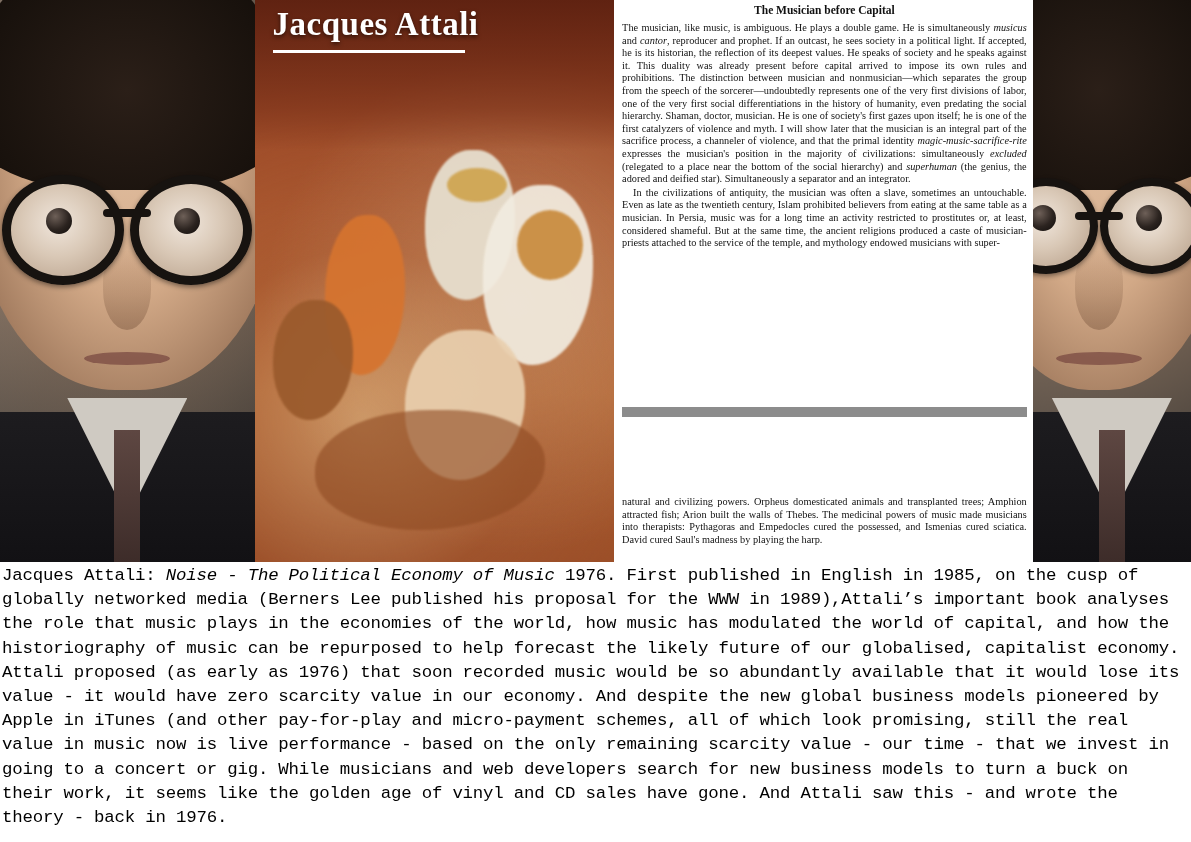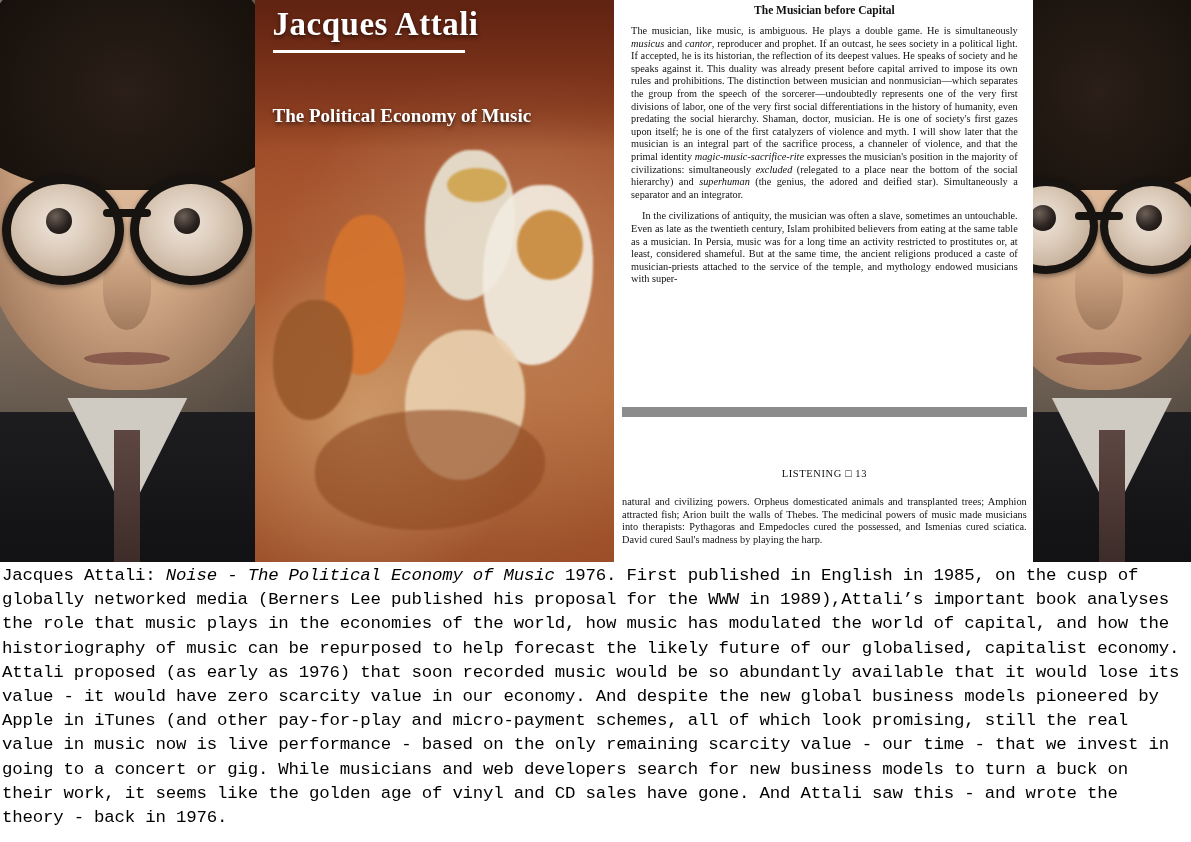--- a/index.html
+++ b/index.html
@@ -282,21 +282,21 @@
     padding-top: 4px;
   }
   .scan-body {
     font-family: "Liberation Serif", serif;
     font-size: 10.3px;
     line-height: 12.6px;
     color: #111;
     text-align: justify;
     margin-top: 6px;
   }
-  .scan-body p { margin: 9px; }
+  .scan-body p { margin: 0; }
   .scan-body p.indent { text-indent: 11px; margin-top: 1px; }
   .scan-gap {
     position: absolute;
     left: -8px;
     right: -6px;
     top: 318px;
     height: 90px;
     background: #ffffff;
   }
   .scan-bar {
@@ -382,39 +382,37 @@
       <div class="blob" style="left:228px; top:185px; width:110px; height:180px; background:#f2ece0;"></div>
       <div class="blob" style="left:150px; top:330px; width:120px; height:150px; background:#e9cfae;"></div>
       <div class="blob" style="left:18px; top:300px; width:80px; height:120px; background:#9a5a2c;"></div>
       <div class="blob" style="left:262px; top:210px; width:66px; height:70px; background:#c98b3d; border-radius:50%;"></div>
       <div class="blob" style="left:192px; top:168px; width:60px; height:34px; background:#cfa44f; border-radius:50%;"></div>
       <div class="blob" style="left:60px; top:410px; width:230px; height:120px; background:#8f4a22; opacity:.6;"></div>
 
       <div class="title-band"></div>
       <div class="cover-author">Jacques Attali</div>
       <div class="cover-rule"></div>
-      <div class="cover-subtitle">The Political Economy of Music</div>
       <div class="cover-credits">
         <div>Translated by Brian Massumi</div>
         <div>Afterword by Susan McClary</div>
         <div>Foreword by Fredric Jameson</div>
       </div>
       <div class="cover-series">Theory and History of Literature, Volume 16</div>
     </div>
 
     <div id="page-scan">
       <div class="scan-inner">
         <div class="scan-heading">The Musician before Capital</div>
         <div class="scan-body">
           <p>The musician, like music, is ambiguous. He plays a double game. He is simultaneously <i>musicus</i> and <i>cantor</i>, reproducer and prophet. If an outcast, he sees society in a political light. If accepted, he is its historian, the reflection of its deepest values. He speaks of society and he speaks against it. This duality was already present before capital arrived to impose its own rules and prohibitions. The distinction between musician and nonmusician—which separates the group from the speech of the sorcerer—undoubtedly represents one of the very first divisions of labor, one of the very first social differentiations in the history of humanity, even predating the social hierarchy. Shaman, doctor, musician. He is one of society's first gazes upon itself; he is one of the first catalyzers of violence and myth. I will show later that the musician is an integral part of the sacrifice process, a channeler of violence, and that the primal identity <i>magic-music-sacrifice-rite</i> expresses the musician's position in the majority of civilizations: simultaneously <i>excluded</i> (relegated to a place near the bottom of the social hierarchy) and <i>superhuman</i> (the genius, the adored and deified star). Simultaneously a separator and an integrator.</p>
           <p class="indent">In the civilizations of antiquity, the musician was often a slave, sometimes an untouchable. Even as late as the twentieth century, Islam prohibited believers from eating at the same table as a musician. In Persia, music was for a long time an activity restricted to prostitutes or, at least, considered shameful. But at the same time, the ancient religions produced a caste of musician-priests attached to the service of the temple, and mythology endowed musicians with super-</p>
         </div>
         <div class="scan-gap"></div>
         <div class="scan-bar"></div>
-        <div class="scan-folio">LISTENING □ 13</div>
         <div class="scan-tail">
           <p>natural and civilizing powers. Orpheus domesticated animals and transplanted trees; Amphion attracted fish; Arion built the walls of Thebes. The medicinal powers of music made musicians into therapists: Pythagoras and Empedocles cured the possessed, and Ismenias cured sciatica. David cured Saul's madness by playing the harp.</p>
         </div>
       </div>
     </div>
 
     <div class="portrait right">
       <div class="bg"></div>
       <div class="wall"></div>
       <div class="face"></div>

